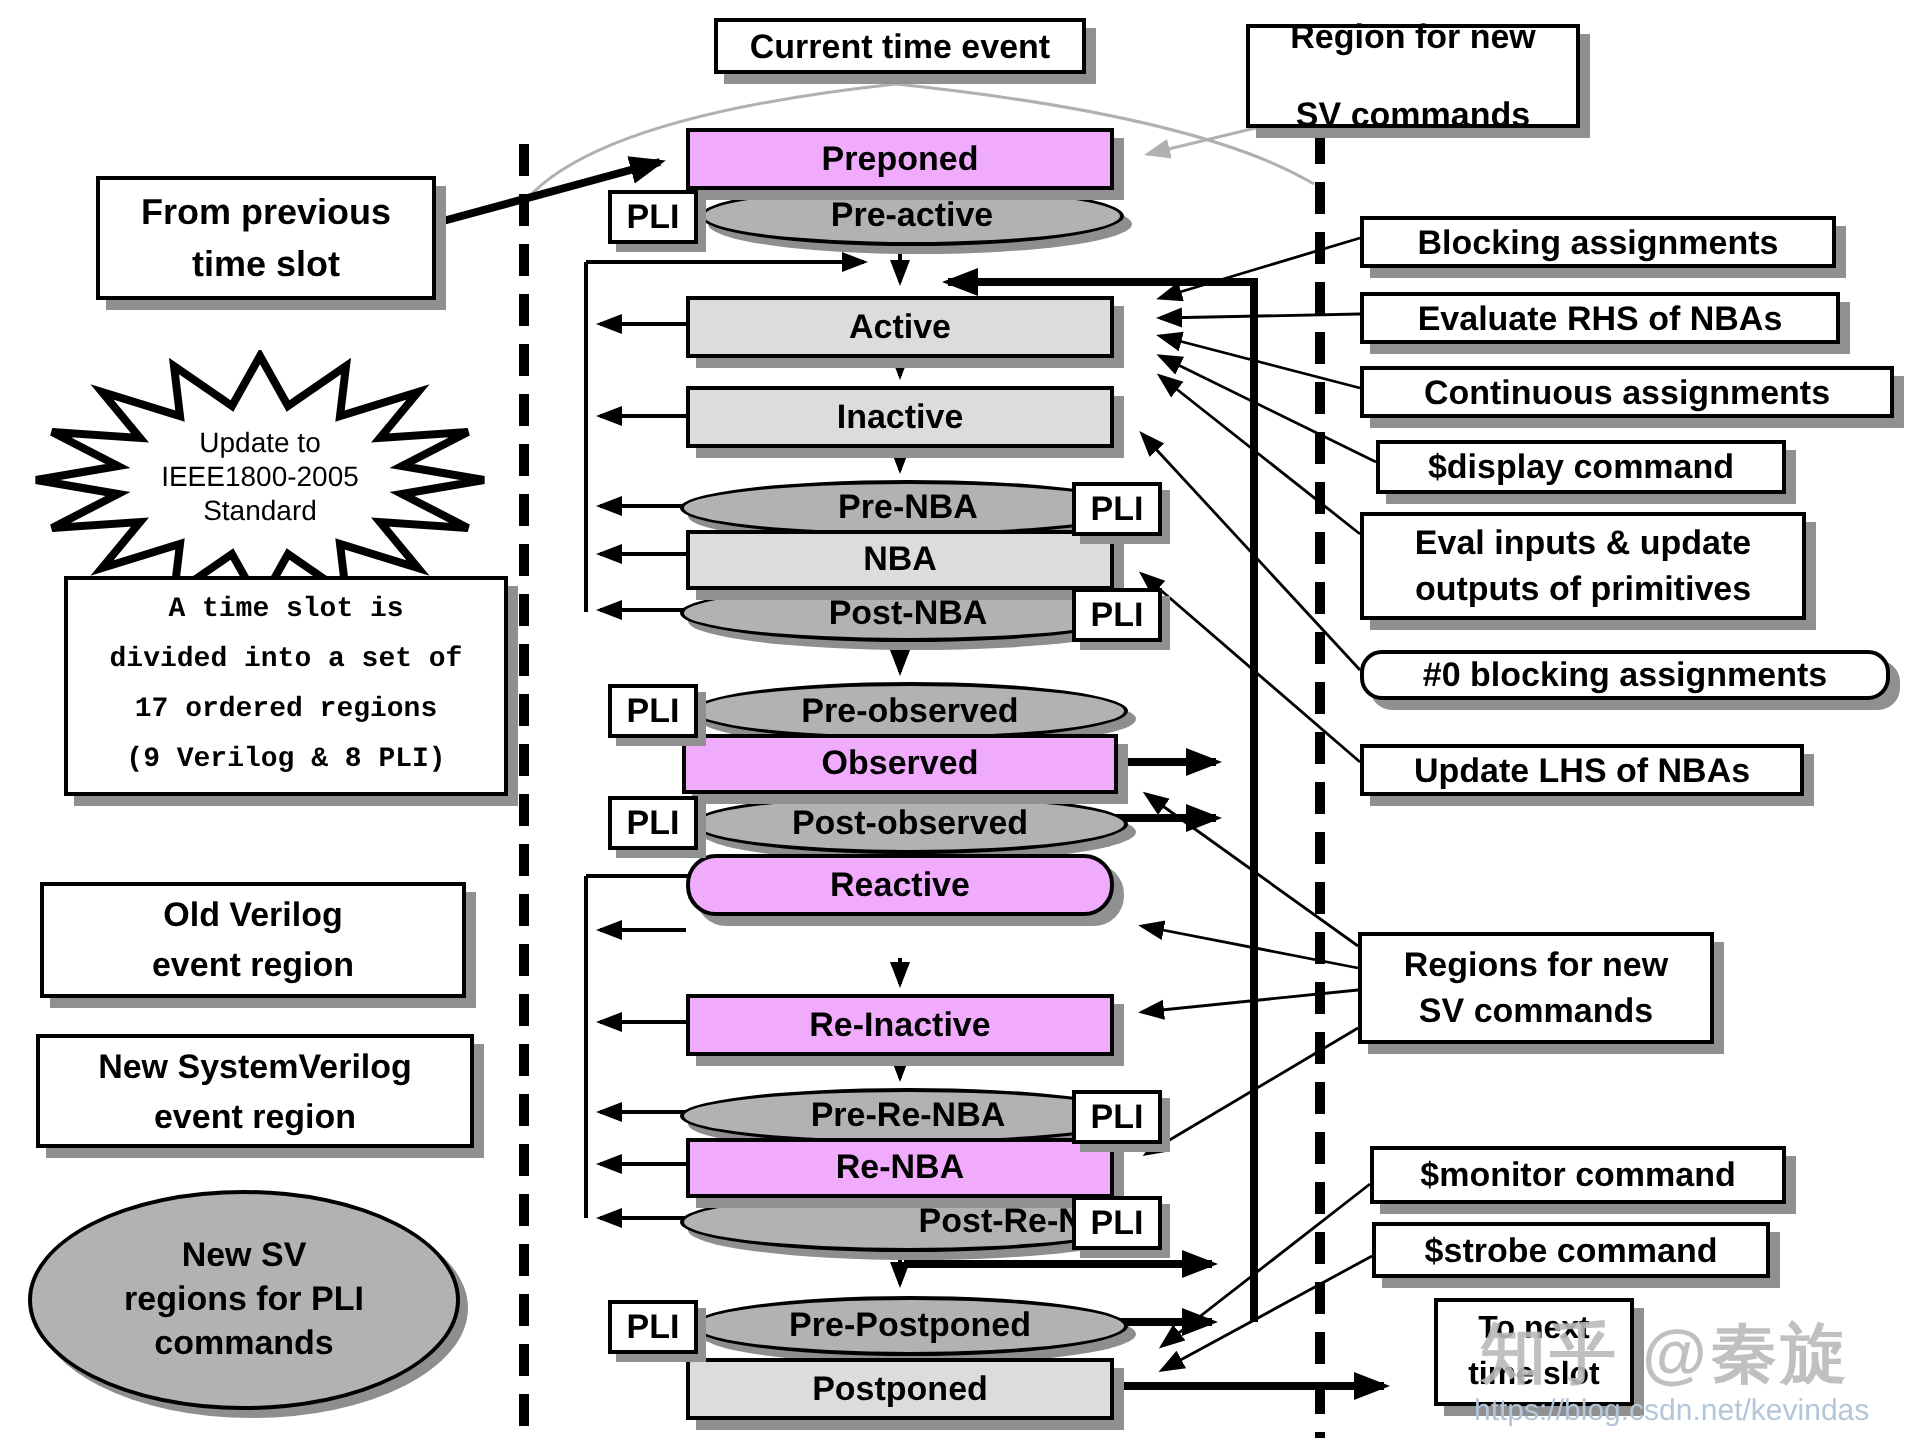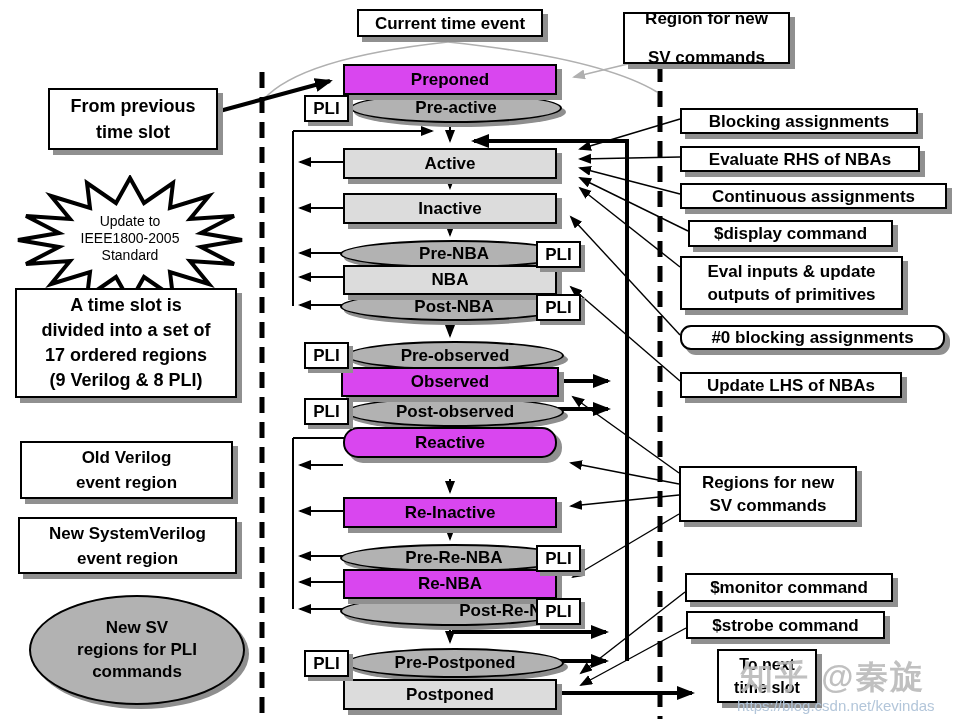--- a/index.html
+++ b/index.html
@@ -1,19 +1,19 @@
 <!DOCTYPE html>
 <html><head>
 <meta charset="utf-8">
 <style>
   html,body{margin:0;padding:0;background:#fff;}
   #canvas{position:relative;width:959px;height:719px;background:#fff;overflow:hidden;
           font-family:"Liberation Sans","DejaVu Sans",sans-serif;}
   #wires{position:absolute;left:0;top:0;z-index:1;pointer-events:none;}
-  .rbox{position:absolute;z-index:3;border:2px solid #000;background:#d946ef;
+  .rbox{position:absolute;z-index:3;border:2px solid #000;background:#f0abfc;
         box-shadow:5px 5px 0 #909090;display:flex;align-items:center;justify-content:center;
         font-weight:bold;font-size:17px;color:#000;text-align:center;}
   .gray{background:#dcdcdc;}
   .ell{position:absolute;z-index:2;border:2px solid #000;background:#b2b2b2;border-radius:50%;
        box-shadow:4px 4px 0 #8e8e8e;display:flex;align-items:center;justify-content:center;
        font-weight:bold;font-size:17px;color:#000;}
   .bigell{z-index:3;font-size:17px;flex-direction:column;text-align:center;line-height:22px;}
   .pli{position:absolute;z-index:4;border:2px solid #000;background:#fff;
        box-shadow:4px 4px 0 #909090;display:flex;align-items:center;justify-content:center;
        font-weight:bold;font-size:17px;width:41px;height:23px;}
@@ -119,38 +119,38 @@
     <svg width="240" height="130" viewBox="0 0 240 130">
       <polygon points="232,65 191,72 224,89 180,86 199,109 160,97 163,122 134,102 120,127 106,102 77,122 80,97 41,109 60,86 16,89 49,72 8,65 49,58 16,41 60,44 41,21 80,33 77,8 106,28 120,3 134,28 163,8 160,33 199,21 180,44 224,41 191,58" fill="#fff" stroke="#000" stroke-width="4"></polygon>
     </svg>
     <div class="burst-text" style="left:45px;top:38px;width:150px;">
       <span style="display:block">Update to</span>
       <span style="display:block">IEEE1800-2005</span>
       <span style="display:block">Standard</span>
     </div>
   </div>
 
-  <div class="lbl note" style="left:15px;top:288px;width:218px;height:106px;font-size:18px;">
+  <div class="lbl note" style="left:32px;top:288px;width:218px;height:106px;font-size:14px;font-family:Liberation Mono, monospace;">
     <span>A time slot is</span>
     <span>divided into a set of</span>
     <span>17 ordered regions</span>
     <span>(9 Verilog &amp; 8 PLI)</span>
   </div>
 
   <div class="lbl gray" style="left:20px;top:441px;width:209px;height:54px;line-height:25px;">
     <span>Old Verilog</span>
     <span>event region</span>
   </div>
 
   <div class="lbl" style="left:18px;top:517px;width:215px;height:53px;line-height:25px;">
     <span>New SystemVerilog</span>
     <span>event region</span>
   </div>
 
-  <div class="ell bigell" style="left:29px;top:595px;width:212px;height:106px;">
+  <div class="ell bigell" style="left:14px;top:595px;width:212px;height:106px;">
     <span>New SV</span>
     <span>regions for PLI</span>
     <span>commands</span>
   </div>
 
   <div class="rbox" style="left:343px;top:64px;width:210px;height:27px;">
       <span>Preponed</span>
     </div>
 
   <div class="ell" style="left:350px;top:93px;width:208px;height:26px;">

